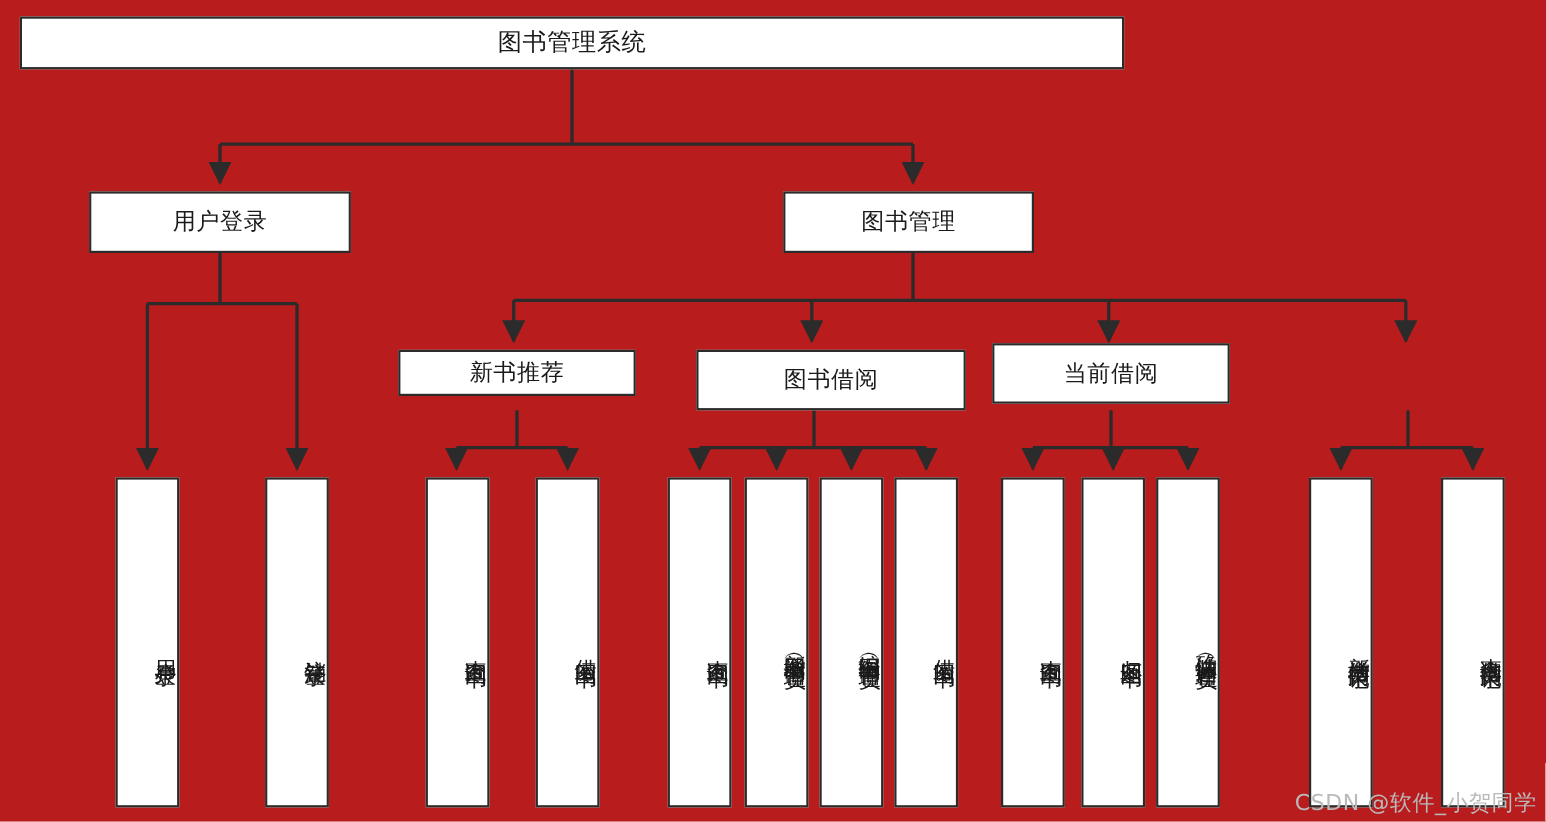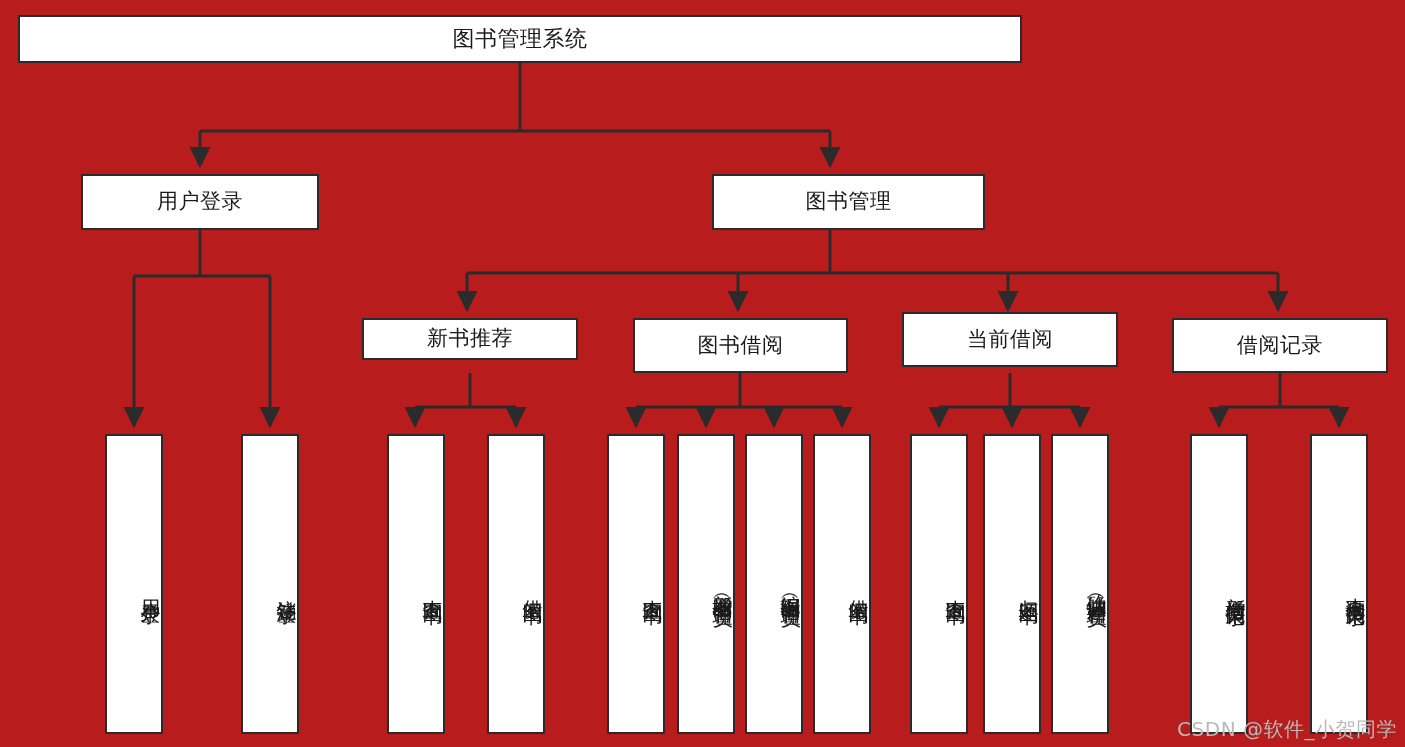--- a/index.html
+++ b/index.html
@@ -124,35 +124,32 @@
     </g>
   </svg>
 
   <div class="node node-h node-root" style="left:18px; top:15px; width:1004px; height:48px;">
     <span>图书管理系统</span>
   </div>
 
   <div class="node node-h" style="left:81px; top:174px; width:238px; height:56px;">
     <span>用户登录</span>
   </div>
-  <div class="node node-h" style="left:712px; top:174px; width:273px; height:56px;">
+  <div class="node node-h" style="left:712px; top:174px; width:228px; height:56px;">
     <span>图书管理</span>
   </div>
 
   <div class="node node-h" style="left:362px; top:318px; width:216px; height:42px;text-align:center;">
     <span>新书推荐</span>
   </div>
-  <div class="node node-h" style="left:633px; top:318px; width:215px; height:55px;">
+  <div class="node node-h" style="left:633px; top:318px; width:245px; height:55px;">
     <span>图书借阅</span>
   </div>
   <div class="node node-h" style="left:902px; top:312px; width:216px; height:55px;">
     <span>当前借阅</span>
-  </div>
-  <div class="node node-h" style="left:1172px; top:318px; width:216px; height:55px;">
-    <span>借阅记录</span>
   </div>
 
   <div class="node node-v" style="left:105px; top:434px; width:58px; height:300px;">
     <span class="vlabel">用户登录</span>
   </div>
   <div class="node node-v" style="left:241px; top:434px; width:58px; height:300px;">
     <span class="vlabel">注销登录</span>
   </div>
 
   <div class="node node-v" style="left:387px; top:434px; width:58px; height:300px;">

